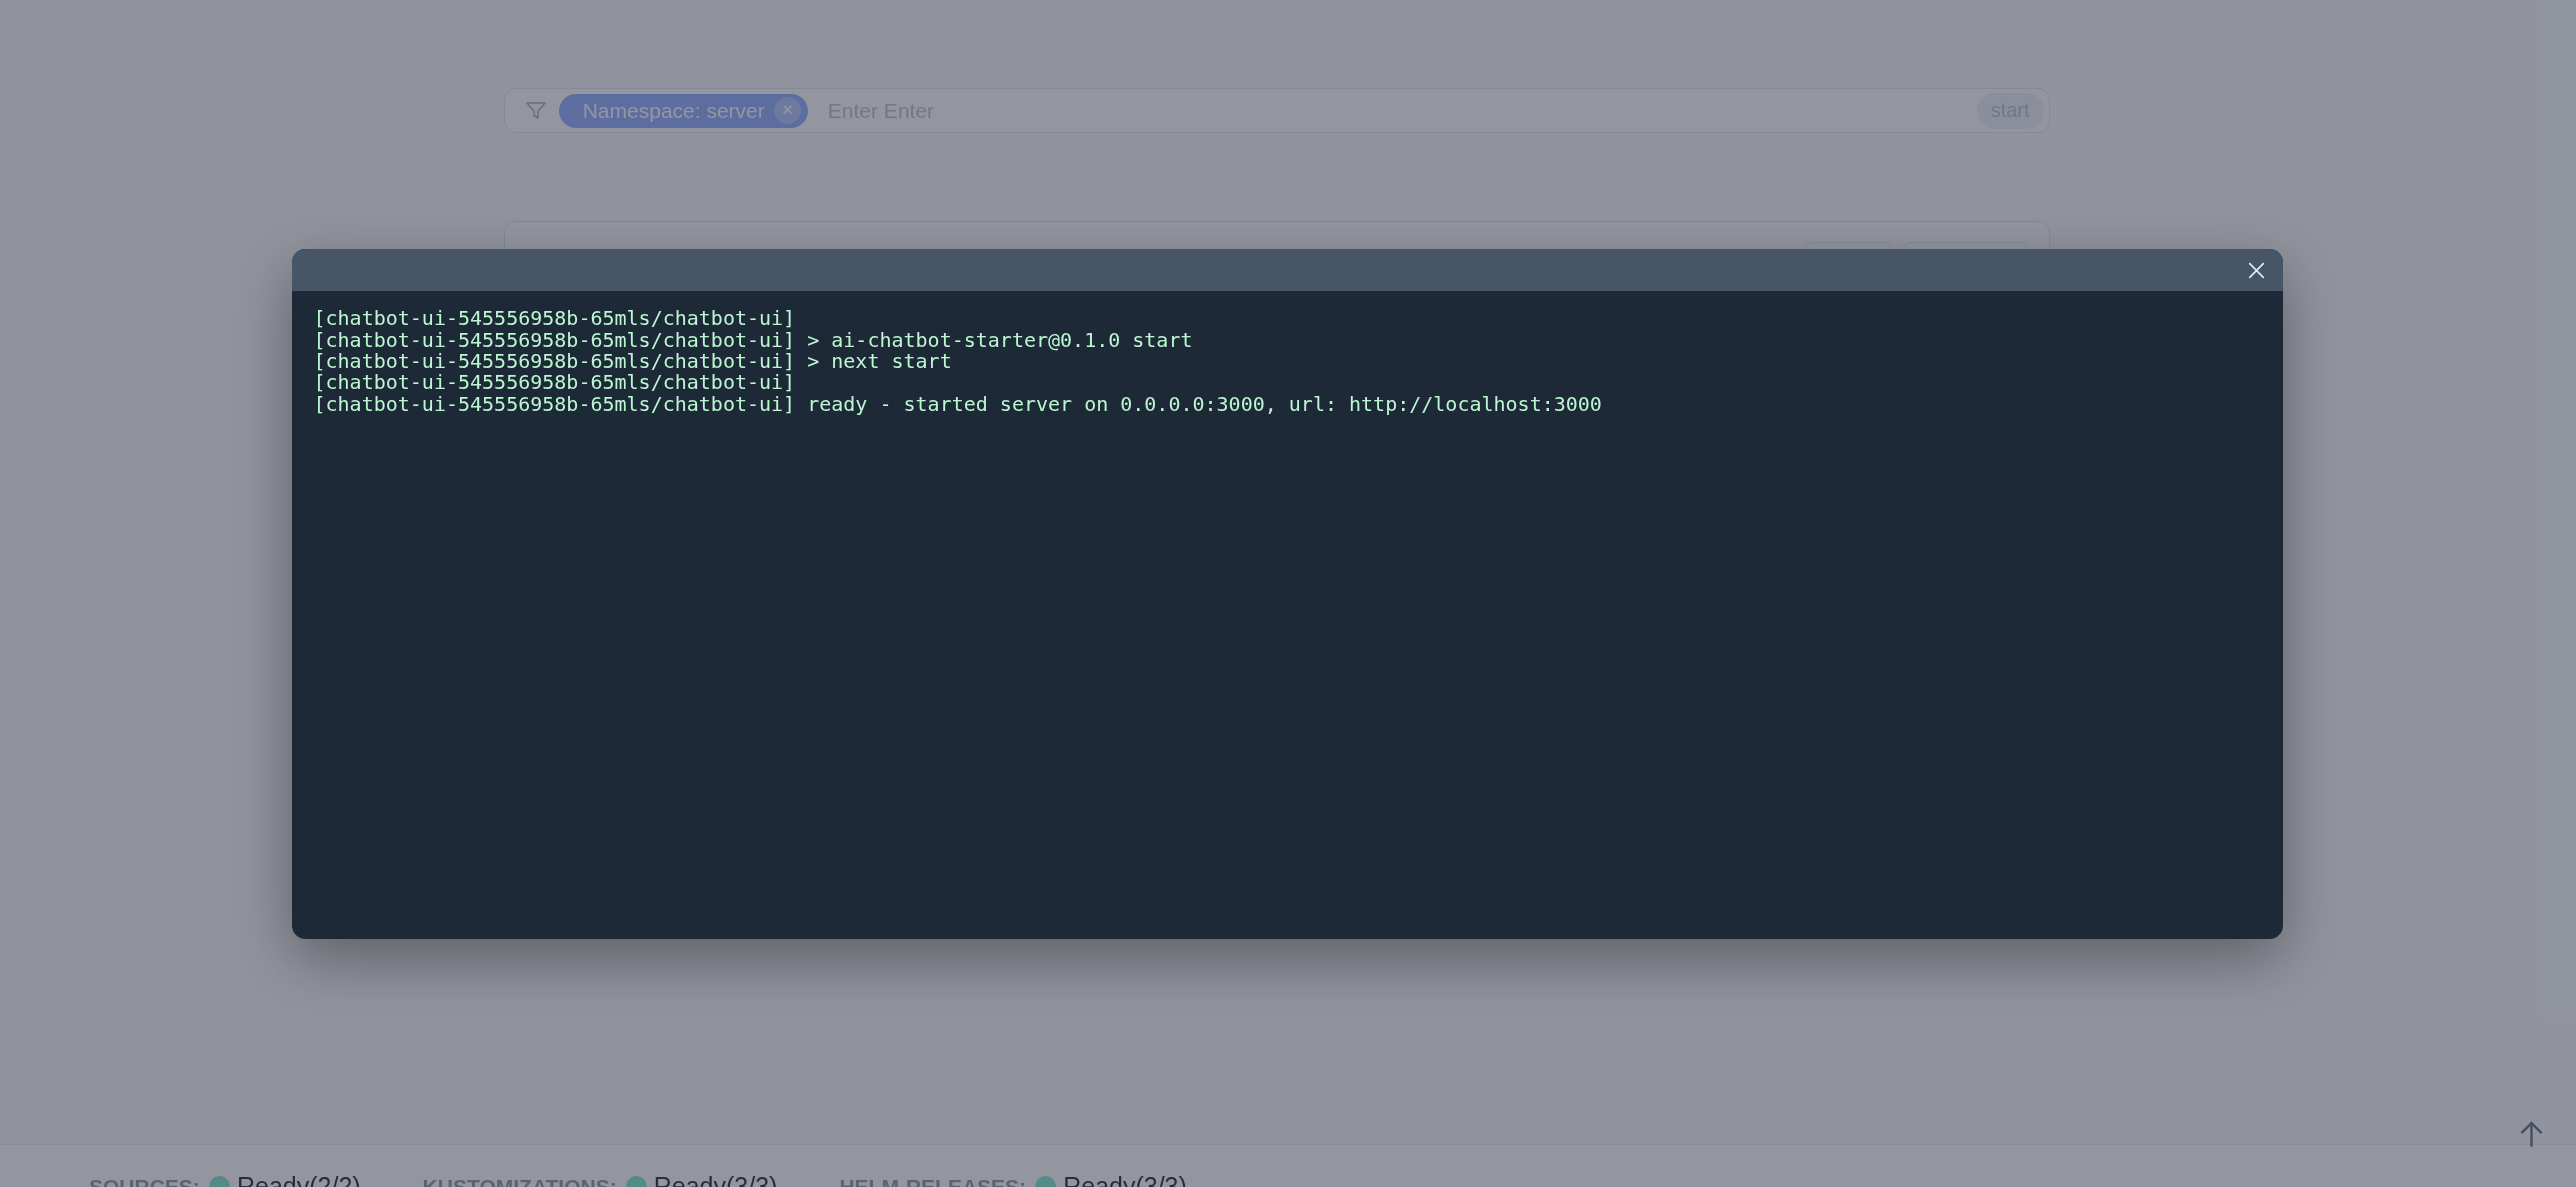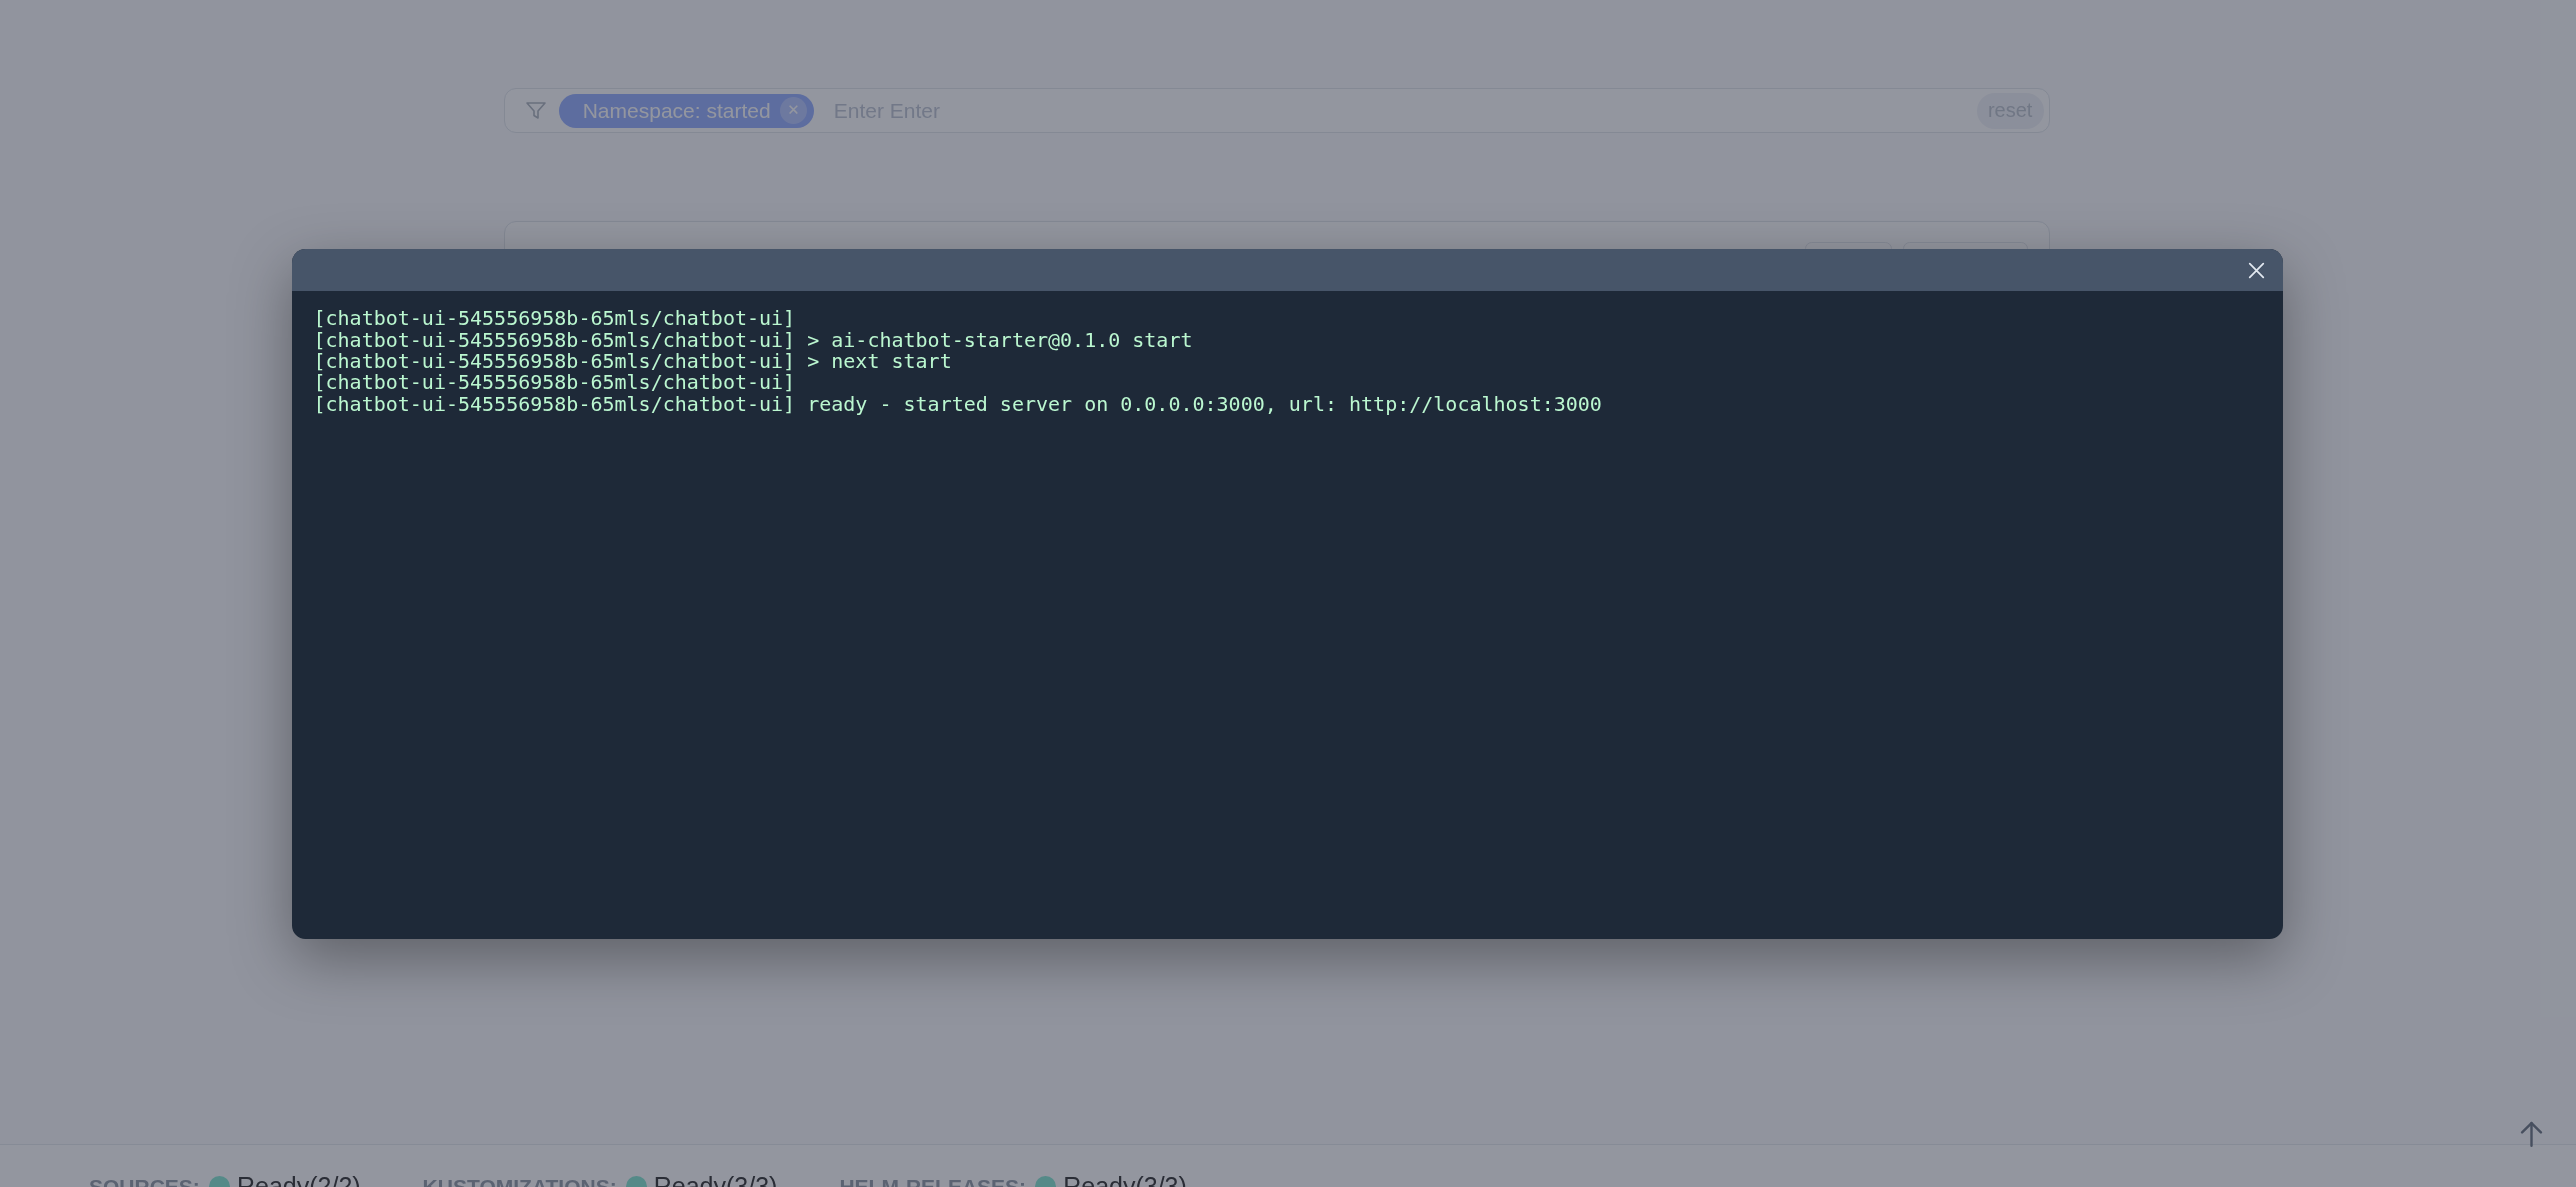--- a/index.html
+++ b/index.html
@@ -55,25 +55,25 @@
 </head>
 <body>
 
 <div class="stage">
 
   <div class="filter-bar">
     <svg class="funnel" viewBox="0 0 24 24" fill="none" stroke="#b2b9c1" stroke-width="1.6" stroke-linejoin="round">
       <path d="M3 4h18l-7 8v7l-4-2.5V12L3 4z"></path>
     </svg>
     <div class="chip">
-      <span class="chip-label">Namespace: started</span>
+      <span class="chip-label">Namespace: server</span>
       <span class="chip-x">✕</span>
     </div>
     <span class="filter-placeholder">Enter Enter</span>
-    <button class="reset-btn">reset</button>
+    <button class="reset-btn">start</button>
   </div>
 
   <div class="bg-card">
     <div class="ghost-btn b1"></div>
     <div class="ghost-btn b2"></div>
   </div>
 
   <div class="footer">
     <div class="status-group">
       <span class="f-label">SOURCES:</span>

